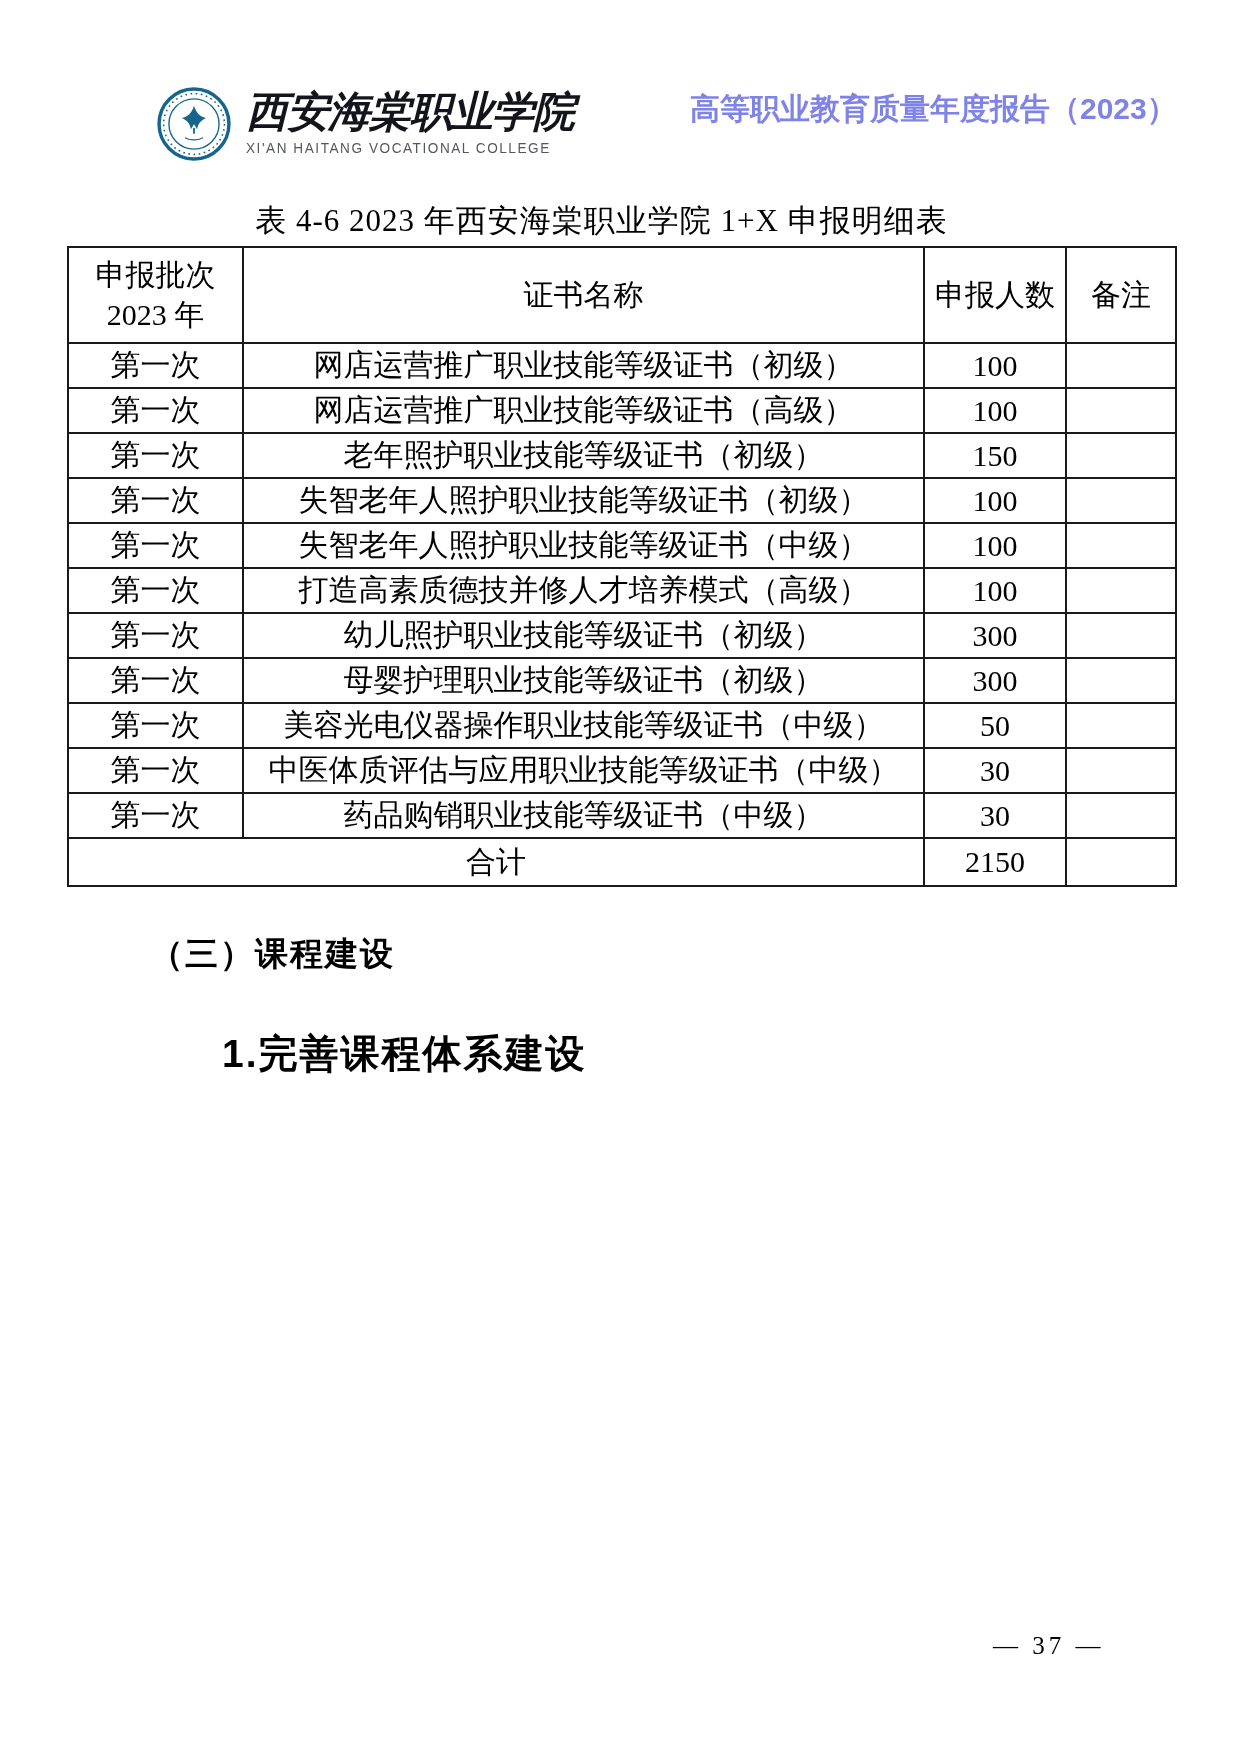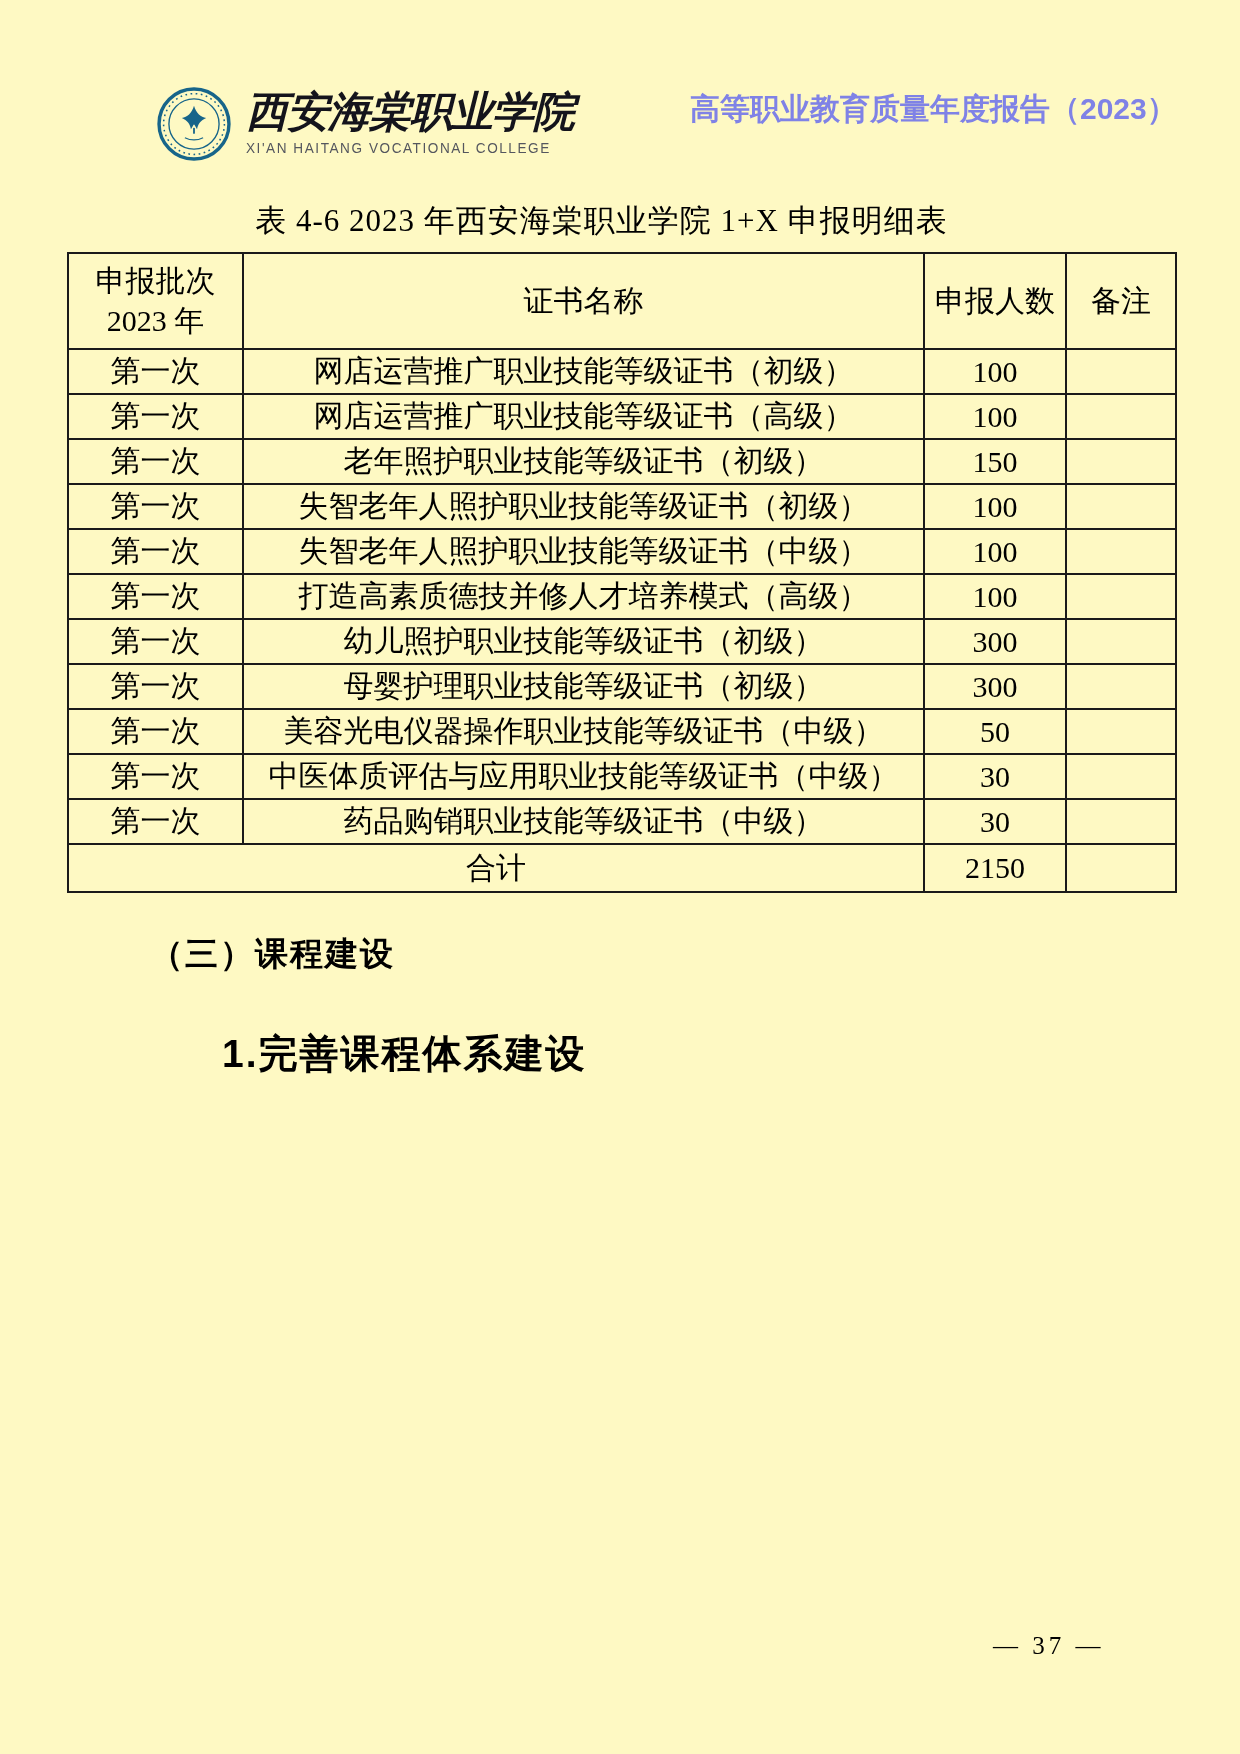--- a/index.html
+++ b/index.html
@@ -2,21 +2,21 @@
 <html><head>
 <meta charset="utf-8">
 <style>
   * { margin:0; padding:0; box-sizing:border-box; }
   html,body { background:#e8e8e8; }
   body { font-family:"Liberation Serif", serif; }
   .page {
     position:relative;
     width:1240px; height:1754px;
     margin:0 auto;
-    background:#fef9c3;
+    background:#ffffff;
     color:#000;
     overflow:hidden;
   }
 
   
   .logo-block {
     position:absolute; top:86px; left:156px;
     display:flex; align-items:flex-start;
   }
   .seal { width:76px; height:76px; flex:0 0 auto; }
@@ -42,21 +42,21 @@
     color:#7f82e6; white-space:nowrap;
   }
 
   
   .table-caption {
     position:absolute; top:200px; left:0; width:1203px;
     text-align:center; font-size:31px; font-weight:normal;
     letter-spacing:1px;
   }
   table.report-table {
-    position:absolute; top:252px; left:67px;
+    position:absolute; top:246px; left:67px;
     width:1108px; border-collapse:collapse; table-layout:fixed;
   }
   .report-table col.c1 { width:175px; }
   .report-table col.c2 { width:681px; }
   .report-table col.c3 { width:142px; }
   .report-table col.c4 { width:110px; }
   .report-table th, .report-table td {
     border:2px solid #1a1a1a;
     text-align:center; vertical-align:middle;
     font-weight:normal; font-size:30px;

